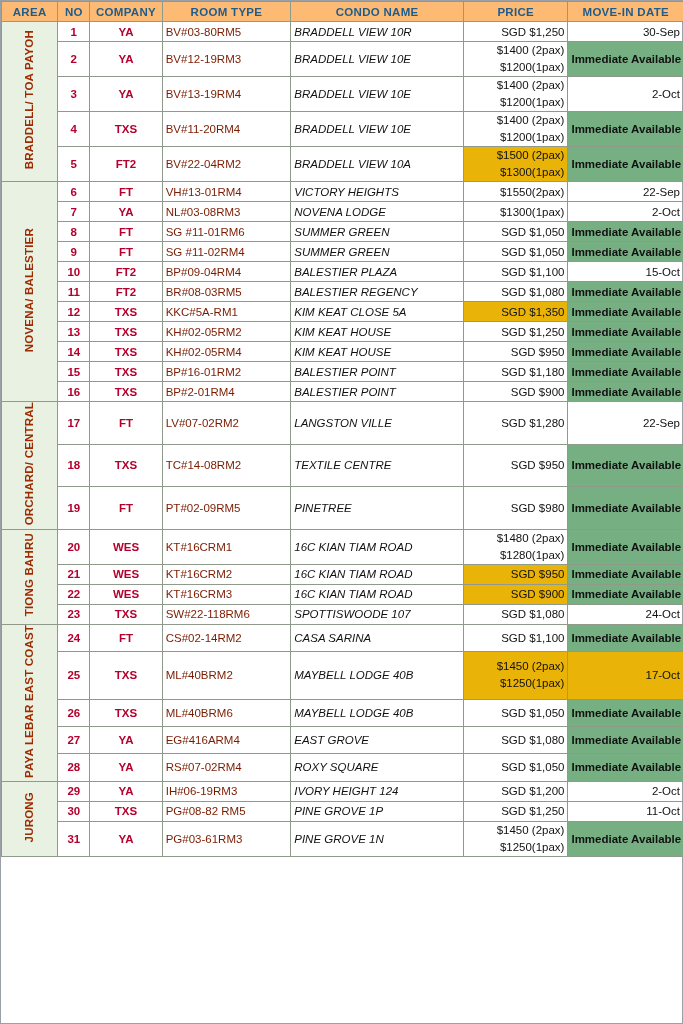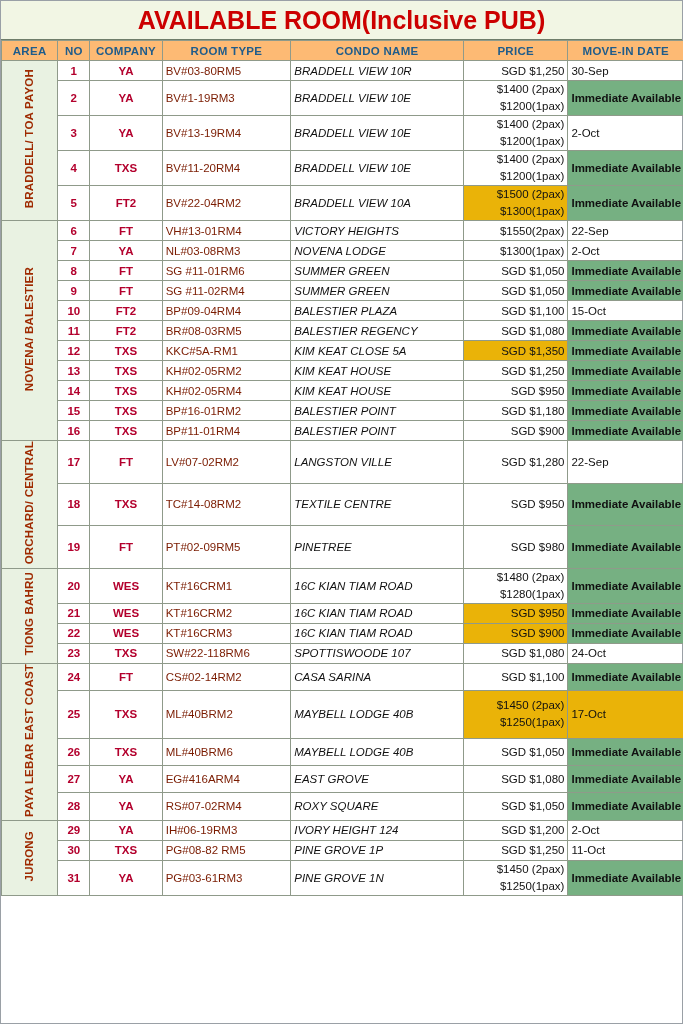--- a/index.html
+++ b/index.html
@@ -110,21 +110,21 @@
     font-style: italic;
   }
   td.price {
     text-align: right;
     color: #111111;
     font-size: 11.5px;
     padding-left: 5px;
     margin-left: 28px;
   }
   td.move {
-    text-align: left;
+    text-align: right;
     font-size: 11.5px;
     color: #111111;
   }
   td.two-line {
     padding: 0;
     vertical-align: middle;
   }
   td.two-line .ln {
     display: block;
     line-height: 17px;
@@ -135,23 +135,20 @@
   .hl-green { background: #76b082; color: #e8ffe8; font-weight: bold; }
   .hl-green-dim { background: #76b082; color: #9fd4a2; font-weight: bold; }
   .hl-cyan { background: #eab308; }
   .row-tall td { height: 38px; }
 </style>
 </head>
 <body>
 
 <div class="sheet">
 
-  <div class="title-bar">
-    <span class="title">AVAILABLE ROOM(Inclusive PUB)</span>
-  </div>
 
   <table class="grid">
     <colgroup>
       <col class="c-area">
         <col class="c-no">
         <col class="c-company">
         <col class="c-room">
       <col class="c-condo">
         <col class="c-price">
         <col class="c-move">
@@ -173,21 +170,21 @@
           <td class="no">1</td>
           <td class="company">YA</td>
           <td class="room">BV#03-80RM5</td>
           <td class="condo">BRADDELL VIEW 10R</td>
           <td class="price ">SGD $1,250</td>
           <td class="move ">30-Sep</td>
         </tr>
         <tr class="row-tall">
           <td class="no">2</td>
           <td class="company">YA</td>
-          <td class="room">BV#1-19RM3</td>
+          <td class="room">BV#12-19RM3</td>
           <td class="condo">BRADDELL VIEW 10E</td>
           <td class="price two-line ">
             <span class="ln">$1400 (2pax)</span>
             <span class="ln">$1200(1pax)</span>
           </td>
           <td class="move hl-green">Immediate Available</td>
         </tr>
         <tr class="row-tall">
           <td class="no">3</td>
           <td class="company">YA</td>
@@ -298,21 +295,21 @@
           <td class="no">15</td>
           <td class="company">TXS</td>
           <td class="room">BP#16-01RM2</td>
           <td class="condo">BALESTIER POINT</td>
           <td class="price ">SGD $1,180</td>
           <td class="move hl-green">Immediate Available</td>
         </tr>
         <tr>
           <td class="no">16</td>
           <td class="company">TXS</td>
-          <td class="room">BP#11-01RM4</td>
+          <td class="room">BP#2-01RM4</td>
           <td class="condo">BALESTIER POINT</td>
           <td class="price ">SGD $900</td>
           <td class="move hl-green">Immediate Available</td>
         </tr>
         <tr>
           <td class="area" rowspan="3"><span class="vert">ORCHARD/ CENTRAL</span></td>
           <td class="no">17</td>
           <td class="company">FT</td>
           <td class="room">LV#07-02RM2</td>
           <td class="condo">LANGSTON VILLE</td>

